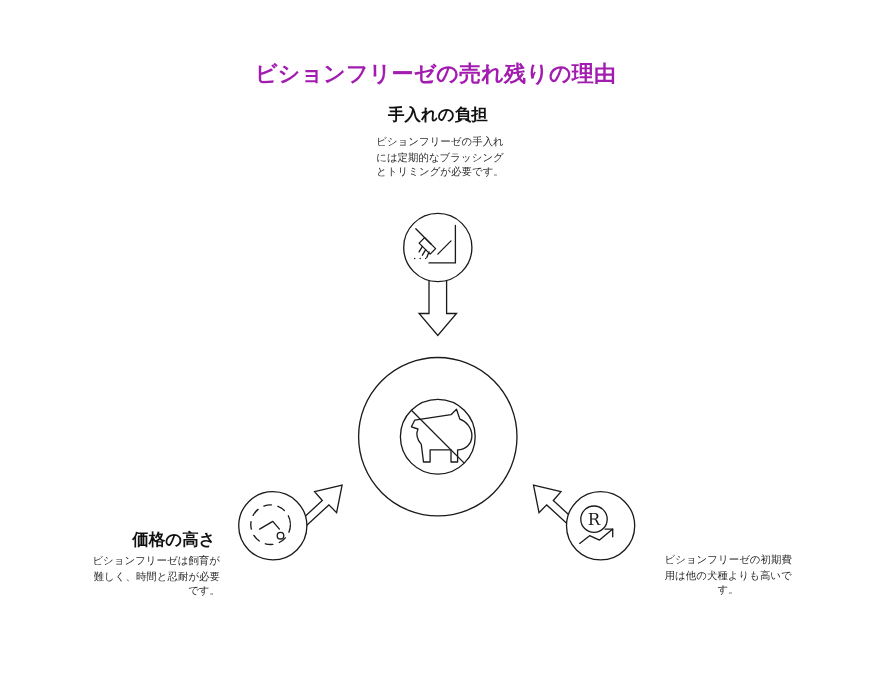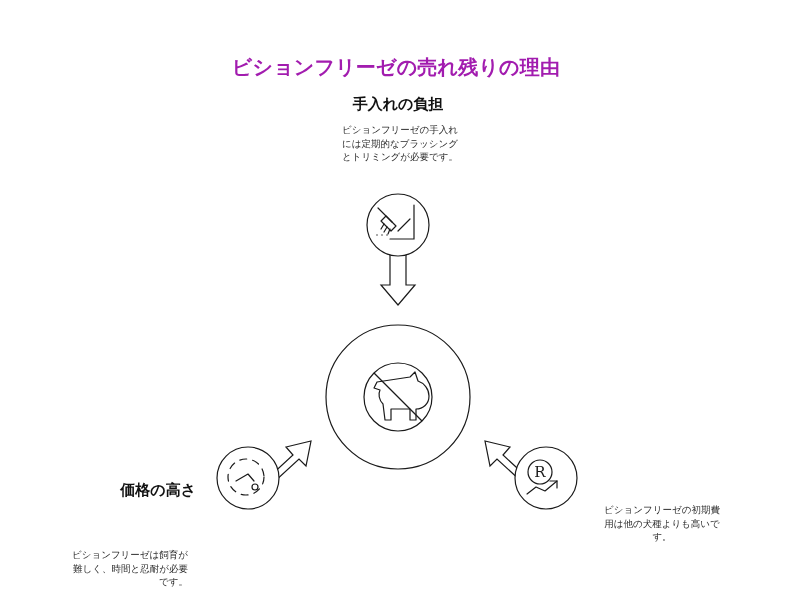--- a/index.html
+++ b/index.html
@@ -75,25 +75,24 @@
   }
 
   
   .left-label {
     left: 60px;
     top: 483px;
     width: 136px;
     text-align: right;
   }
   .left-desc {
-    left: 64px;
+    left: 76px;
     top: 504px;
     width: 124px;
     text-align: right;
-    margin-top: 44px;
   }
 
   
   .right-label {
     left: 600px;
     top: 481px;
     width: 140px;
     text-align: left;
   }
   .right-desc {

